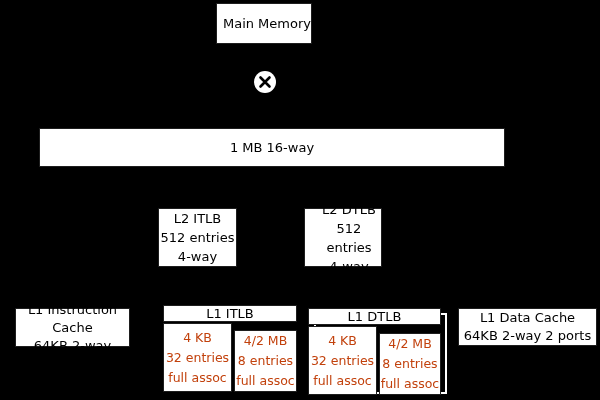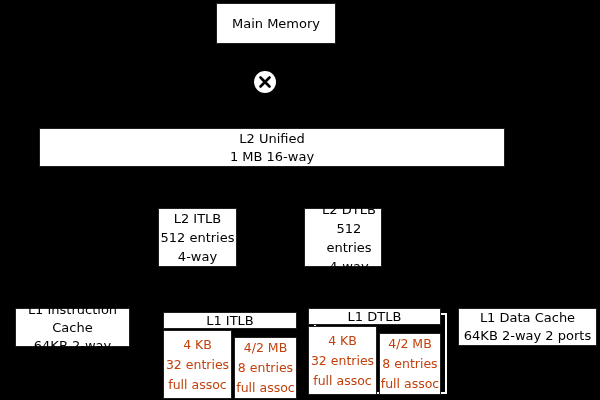--- a/index.html
+++ b/index.html
@@ -27,21 +27,21 @@
     align-items: center;
     justify-content: center;
     text-align: center;
     box-sizing: border-box;
     font-size: 13px;
     line-height: 18px;
   }
   .three .ln { line-height: 19px; }
 
   
-  #main-memory { left: 216px; top: 3px;  width: 120px; height: 41px; }
+  #main-memory { left: 216px; top: 3px;  width: 96px; height: 41px; align-items: flex-end; }
 
   
   #crossbar {
     position: absolute;
     left: 254px; top: 71px;
     width: 22px; height: 22px;
   }
 
   
   #l2-unified { left: 39px;  top: 128px; width: 466px; height: 39px; }
@@ -52,21 +52,21 @@
   #l1-icache  { left: 15px;   top: 308px; width: 115px; height: 39px; }
   #l1-dcache  { left: 458px; top: 308px; width: 139px; height: 38px; }
 
   .tlb-group {
     position: absolute;
     display: flex;
     flex-direction: column;
     gap: 1px;
     z-index: 2;
   }
-  #l1-itlb-group { left: 163px; top: 312px; width: 134px; height: 81px; }
+  #l1-itlb-group { left: 163px; top: 305px; width: 134px; height: 81px; }
   #l1-dtlb-group { left: 308px; top: 308px; width: 133px; height: 81px; }
   .tlb-header {
     position: relative;
     background: #ffffff;
     border: 1px solid #1e1e1e;
     color: #000;
     height: 18px;
     display: flex;
     align-items: center;
     justify-content: center;
@@ -117,21 +117,20 @@
   </div>
 
   <div id="crossbar">
     <svg width="22" height="22" viewBox="0 0 22 22">
       <circle cx="11" cy="11" r="11" fill="#ffffff"></circle>
       <path d="M 6.5 6.5 L 15.5 15.5 M 15.5 6.5 L 6.5 15.5" stroke="#000000" stroke-width="2.6" stroke-linecap="round" fill="none"></path>
     </svg>
   </div>
 
   <div class="box" id="l2-unified">
-    <div class="ln">L2 Unified</div>
     <div class="ln">1 MB 16-way</div>
   </div>
 
   <div class="box three" id="l2-itlb">
     <div class="ln">L2 ITLB</div>
     <div class="ln">512 entries</div>
     <div class="ln">4-way</div>
   </div>
 
   <div class="box three" id="l2-dtlb">

